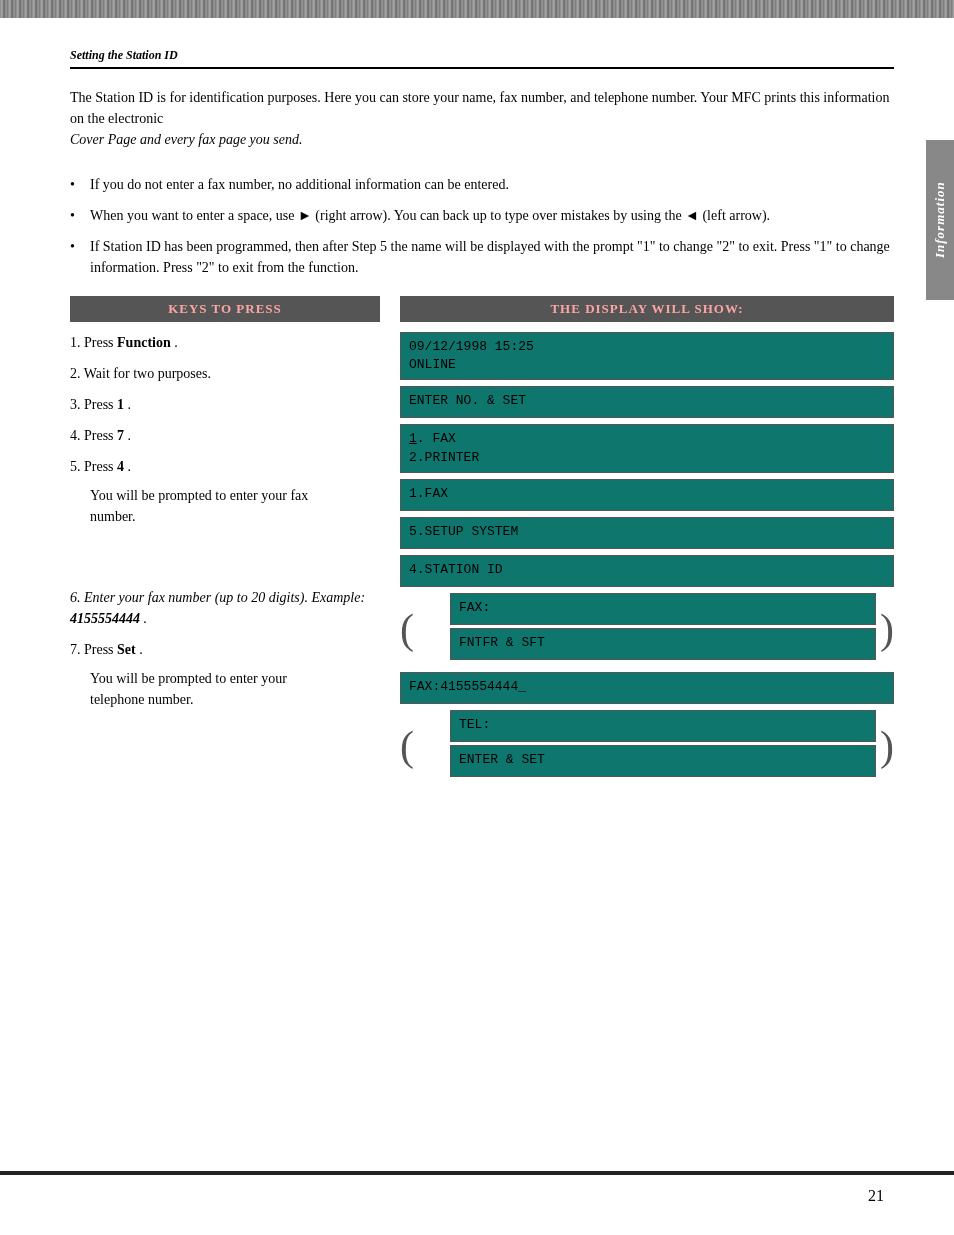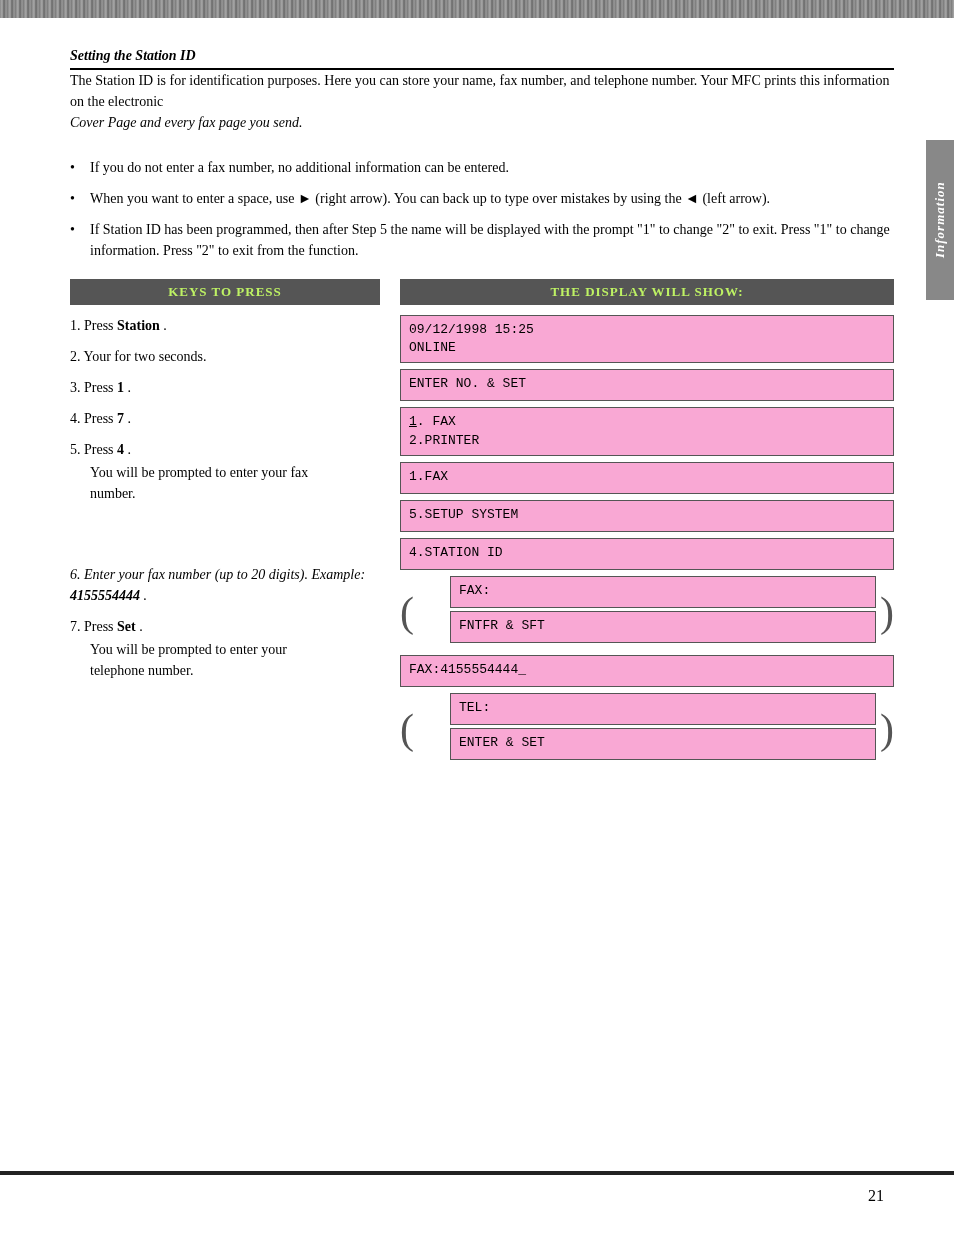--- a/index.html
+++ b/index.html
@@ -51,25 +51,26 @@
       font-weight: bold;
       letter-spacing: 1px;
     }
 
     .content-area {
       padding: 30px 60px 40px 70px;
     }
 
     
     .section-title {
-      font-size: 14px;
+      font-size: 12px;
       font-weight: bold;
       font-style: italic;
       border-bottom: 2px solid #000;
       padding-bottom: 4px;
+      margin-bottom: 18px;
     }
 
     
     .intro-text {
       font-size: 14px;
       line-height: 1.5;
       margin-bottom: 24px;
     }
     .intro-text .italic-line {
       font-style: italic;
@@ -106,21 +107,21 @@
       flex-shrink: 0;
     }
 
     .col-right {
       flex: 1;
     }
 
     
     .col-header {
       background: #555;
-      color: #bef264;
+      color: #fca5a5;
       font-size: 13px;
       font-weight: bold;
       text-align: center;
       padding: 5px 8px;
       letter-spacing: 1px;
       margin-bottom: 10px;
     }
 
     
     .steps-list {
@@ -131,27 +132,27 @@
       font-size: 14px;
       line-height: 1.5;
       margin-bottom: 10px;
     }
     .bold { font-weight: bold; }
 
     .sub-indent {
       padding-left: 20px;
       font-size: 14px;
       line-height: 1.5;
-      margin-top: 2px;
+      margin-top: 8px;
     }
 
     
     .display-box {
       border: 1.5px solid #555;
-      background: #f9a8d4;
+      background: #0f766e;
       font-family: 'Courier New', Courier, monospace;
       font-size: 13px;
       padding: 5px 8px;
       margin-bottom: 6px;
       min-height: 32px;
       line-height: 1.4;
       white-space: pre;
     }
 
     
@@ -201,27 +202,27 @@
     <div class="two-col">
 
       <div class="col-left">
         <div class="col-header">KEYS TO PRESS</div>
 
         <ol class="steps-list">
 
           <li>
             <span>1. </span>
             <span>Press </span>
-            <span class="bold">Station</span>
+            <span class="bold">Function</span>
             <span>.</span>
           </li>
 
           <li>
             <span>2. </span>
-            <span>Your for two seconds.</span>
+            <span>Wait for two purposes.</span>
           </li>
 
           <li>
             <span>3. </span>
             <span>Press </span>
             <span class="bold">1</span>
             <span>.</span>
           </li>
 
           <li>

